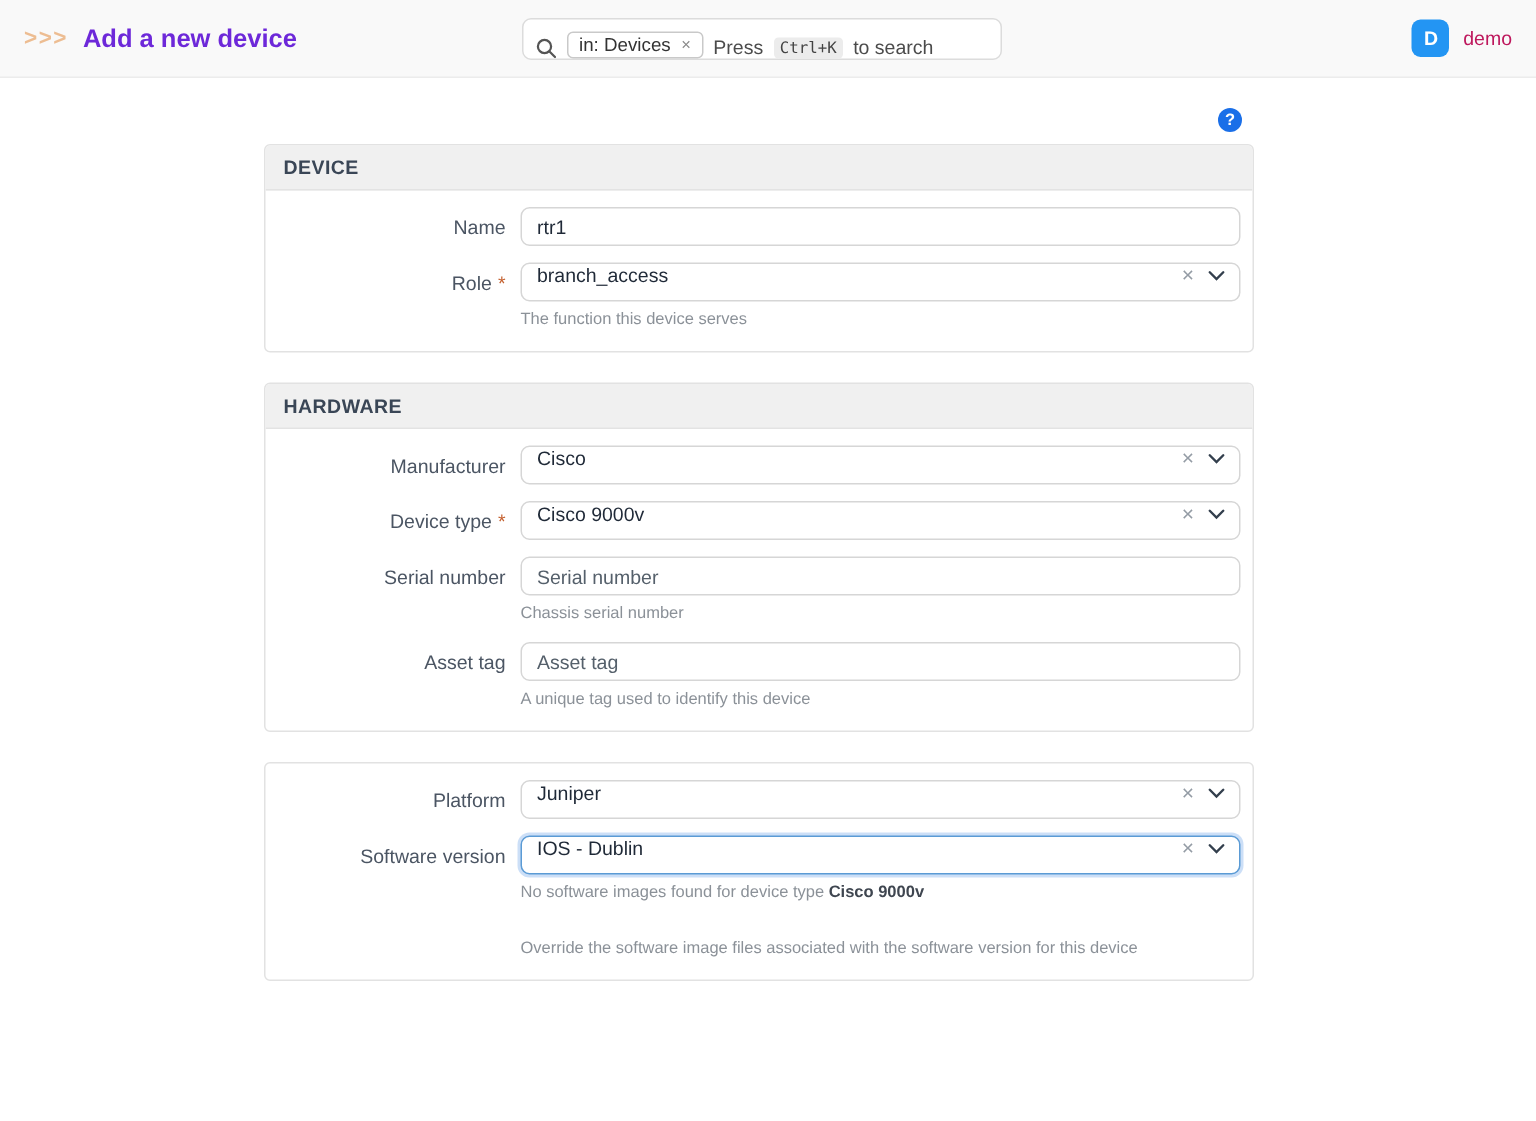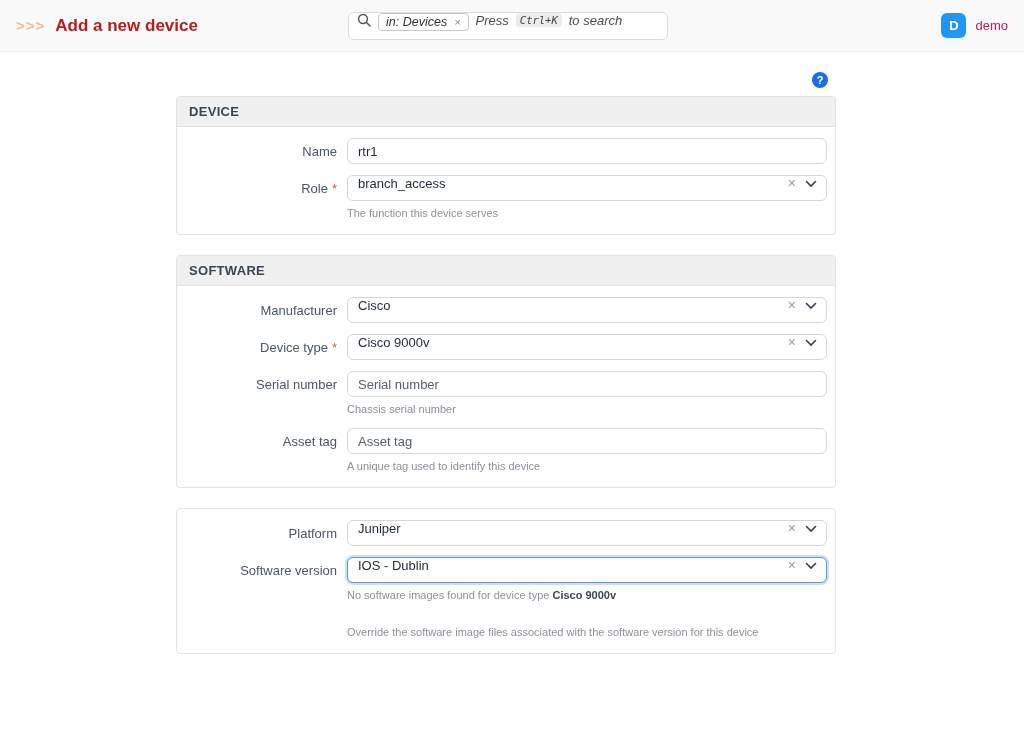--- a/index.html
+++ b/index.html
@@ -7,25 +7,25 @@
   body {
     font-family:"Liberation Sans", sans-serif;
     background:#ffffff; color:#222; overflow:hidden;
   }
   
   .topbar {
     height:52px; background:#f9f9f9; border-bottom:1px solid #ececec;
     display:flex; align-items:center; padding:0 16px; position:relative;
   }
   .brand-chevrons { color:#edbd92; font-weight:700; font-size:15px; letter-spacing:1px; margin-right:10px; }
-  .page-title { font-size:17px; font-weight:700; color:#b91c1c; }
+  .page-title { font-size:17px; font-weight:700; color:#6d28d9; }
   .searchbar {
     position:absolute; left:348px; top:12px; width:320px; height:28px;
     background:#fff; border:1px solid #dcdcdc; border-radius:6px;
-    display:flex; align-items:flex-start; padding:0 8px; gap:7px; font-size:13px; color:#4b4b4b;font-style:italic;
+    display:flex; align-items:flex-end; padding:0 8px; gap:7px; font-size:13px; color:#4b4b4b;
   }
   .search-icon { flex:0 0 auto; display:flex; }
   .scope-chip {
     display:inline-flex; align-items:center; gap:7px;
     border:1px solid #c9c9c9; border-radius:4px; padding:1px 7px;
     font-size:12.5px; color:#333; background:#fff; white-space:nowrap;
   }
   .chip-x { color:#8a8a8a; font-size:11px; cursor:pointer; }
   kbd {
     font-family:"DejaVu Sans Mono", monospace; font-size:10.5px; color:#444;
@@ -144,21 +144,21 @@
                   <path d="M1.5 1.5 L6 6 L10.5 1.5" fill="none" stroke="#333f4d" stroke-width="1.6" stroke-linecap="round"></path>
                 </svg></span>
           </div>
         </div>
       </div>
       <div class="helper">The function this device serves</div>
     </div>
   </div>
 
   <div class="panel">
-    <div class="panel-header">SOFTWARE</div>
+    <div class="panel-header">HARDWARE</div>
     <div class="panel-body">
       <div class="row">
         <label>
             <span>Manufacturer</span>
           </label>
         <div class="ctl">
           <div class="select">
             <span class="sel-val">Cisco</span>
             <span class="clear-x">×</span>
             <span><svg width="12" height="8" viewBox="0 0 12 8">

